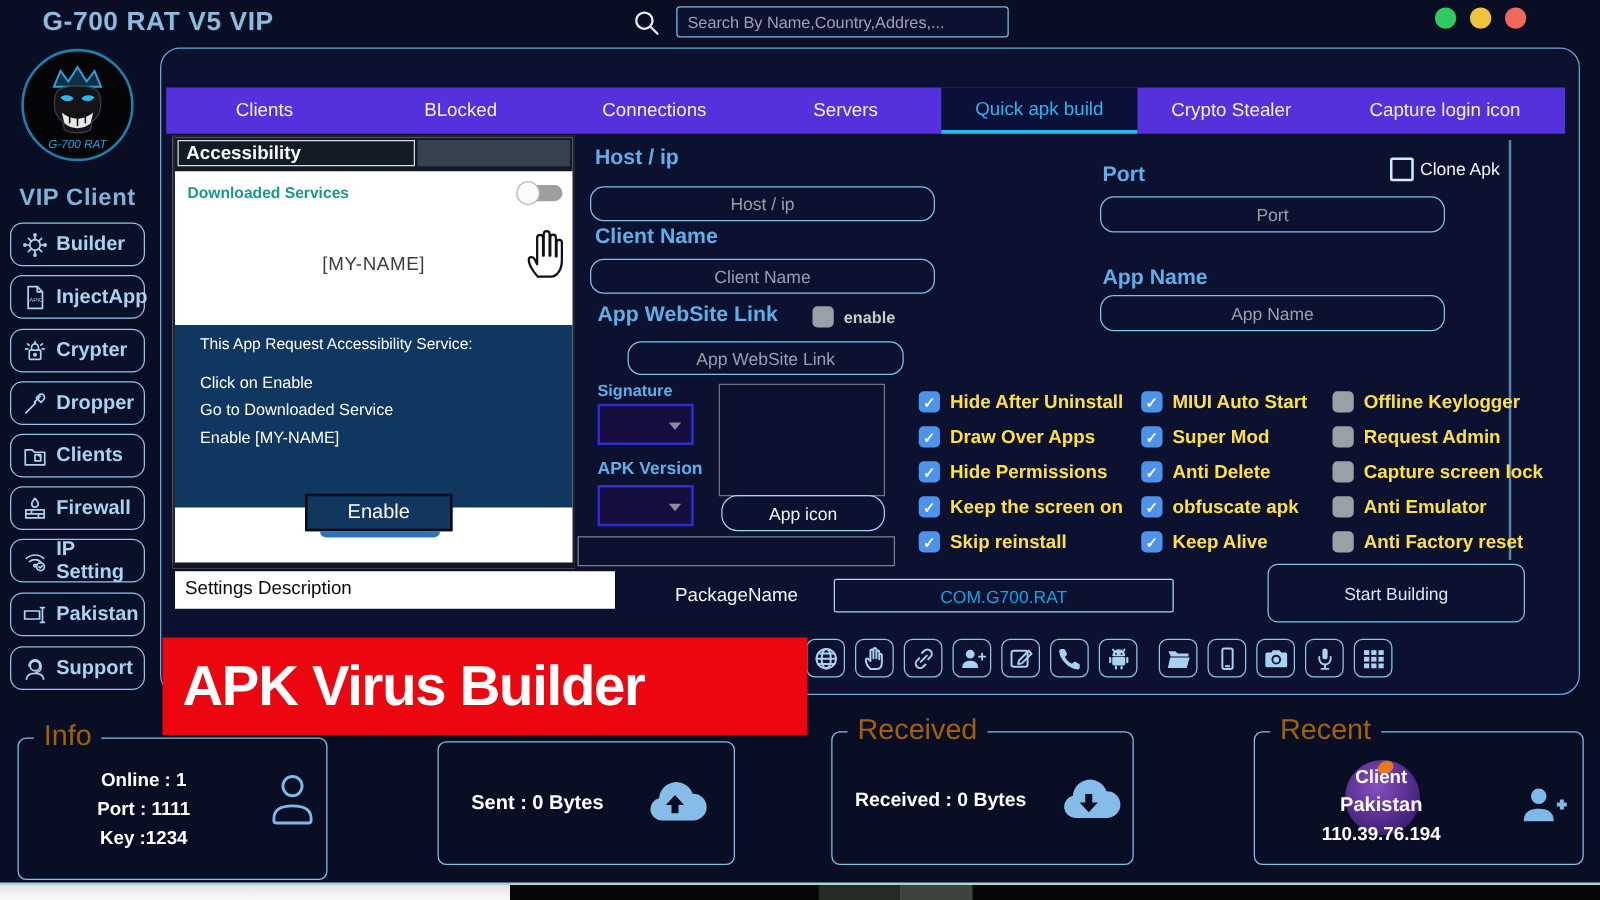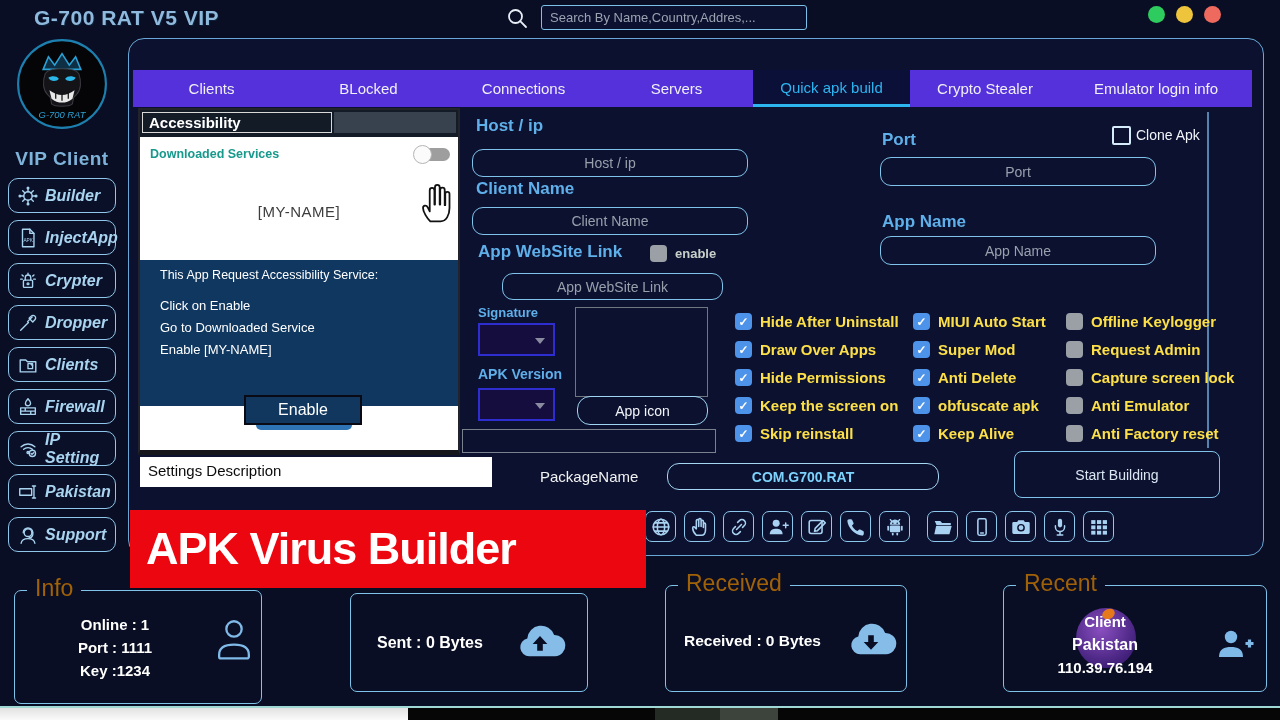--- a/index.html
+++ b/index.html
@@ -27,21 +27,21 @@
     font-size:15px;cursor:default;}
   .tab.active{background:#0a1038;color:#2db5f0;border-bottom:3px solid #2db5f0;box-sizing:border-box;}
 
   
   .logo{left:16px;top:38px;width:92px;height:92px;}
   .vip{left:0;top:148px;width:124px;text-align:center;font-size:19px;font-weight:bold;
     color:#7fb2da;text-shadow:1px 1px 0 #08121f;letter-spacing:.5px;}
   .side-btn{left:8px;width:108px;height:35px;border:1.5px solid #8fc6ea;border-radius:10px;
     display:flex;align-items:center;gap:6px;padding-left:8px;box-sizing:border-box;
     color:#a9d4f0;background:#0b1029;}
-  .side-btn .lbl{font-size:16px;font-weight:bold;font-style:italic;}
+  .side-btn .lbl{font-size:16px;font-weight:bold;}
   .icon-s svg{width:22px;height:22px;stroke:#a9d4f0;fill:none;stroke-width:1.5;
     stroke-linecap:round;stroke-linejoin:round;display:block;}
 
   
   .phone{left:138px;top:108px;width:322px;height:347px;background:#fff;
     border:2px solid #23232c;border-bottom:5px solid #15151c;box-sizing:border-box;z-index:3;}
   .ph-head{position:absolute;left:0;top:0;width:100%;height:27px;background:#131b27;}
   .ph-head .hbox{position:absolute;left:2px;top:2px;width:190px;height:21px;
     border:1px solid #d8d8d8;color:#fff;font-size:15px;font-weight:bold;padding:1px 0 0 6px;box-sizing:border-box;}
   .ph-head .hgap{position:absolute;left:194px;top:2px;width:122px;height:21px;background:#38424e;}
@@ -82,22 +82,22 @@
   .cb.checked{background:#4e93ea;}
   .cb.checked .mark{display:block;}
   .opt{display:flex;align-items:center;gap:8px;}
   .opt .opt-label{color:#fde047;font-weight:bold;font-size:15px;white-space:nowrap;}
 
   .clone-cb{left:1112px;top:126px;width:15px;height:15px;border:2px solid #d6ecfa;border-radius:2px;}
   .clone-lbl{left:1136px;top:127px;color:#f2f5f8;font-size:14px;}
   .vdivider{left:1207px;top:112px;width:2px;height:336px;background:rgba(110,170,215,.75);}
 
   .pkg-label{left:540px;top:468px;color:#f2f2f2;font-size:15px;z-index:3;}
-  .pkg-input{left:667px;top:463px;width:272px;height:27px;border:1px solid #a5d6f2;border-radius:12px;
-    background:transparent;color:#7dd3fc;font-size:14px;text-align:center;outline:none;box-sizing:border-box;font-weight:bold;}
+  .pkg-input{left:667px;top:463px;width:272px;height:27px;border:1px solid #a5d6f2;border-radius:2px;
+    background:transparent;color:#0ea5e9;font-size:14px;text-align:center;outline:none;box-sizing:border-box;}
   .start-btn{left:1014px;top:451px;width:204px;height:45px;border:1px solid #7fc3ea;border-radius:8px;
     background:transparent;color:#d9e7f3;font-size:14px;display:flex;align-items:center;justify-content:center;}
 
   
   .tool{top:511px;width:31px;height:31px;border:1.5px solid #8ec7ec;border-radius:7px;
     display:flex;align-items:center;justify-content:center;box-sizing:border-box;color:#a9d2f2;}
   .tool svg{width:22px;height:22px;stroke:#a9d2f2;fill:none;stroke-width:1.7;
     stroke-linecap:round;stroke-linejoin:round;display:block;}
   .tool svg.fill{fill:#a9d2f2;stroke:none;}
   .tool svg .st{stroke:#a9d2f2;stroke-width:1.6;fill:none;}
@@ -157,21 +157,21 @@
     <div class="tab" style="width:153px">
         <span>Servers</span>
       </div>
     <div class="tab active" style="width:157px">
         <span>Quick apk build</span>
       </div>
     <div class="tab" style="width:150px">
         <span>Crypto Stealer</span>
       </div>
     <div class="tab" style="width:192px">
-        <span>Emulator login info</span>
+        <span>Capture login icon</span>
       </div>
   </div>
 
   <div class="abs logo">
     <svg viewBox="0 0 88 88">
       <circle cx="44" cy="44" r="42" fill="#050507" stroke="#1d7fae" stroke-width="2"></circle>
       <path d="M26 30l5-12 6 8 7-11 7 11 6-8 5 12z" fill="#0e2f44" stroke="#2aa3d8" stroke-width="1.5"></path>
       <path d="M28 34c-3 8-2 16 2 20l3 3 1 6c3 3 17 3 20 0l1-6 3-3c4-4 5-12 2-20-4-6-28-6-32 0z" fill="#141418" stroke="#3b3b42"></path>
       <path d="M31 38c3-2 8-2 10 1-2 3-8 3-10-1z" fill="#2bb7ea"></path>
       <path d="M57 38c-3-2-8-2-10 1 2 3 8 3 10-1z" fill="#2bb7ea"></path>

